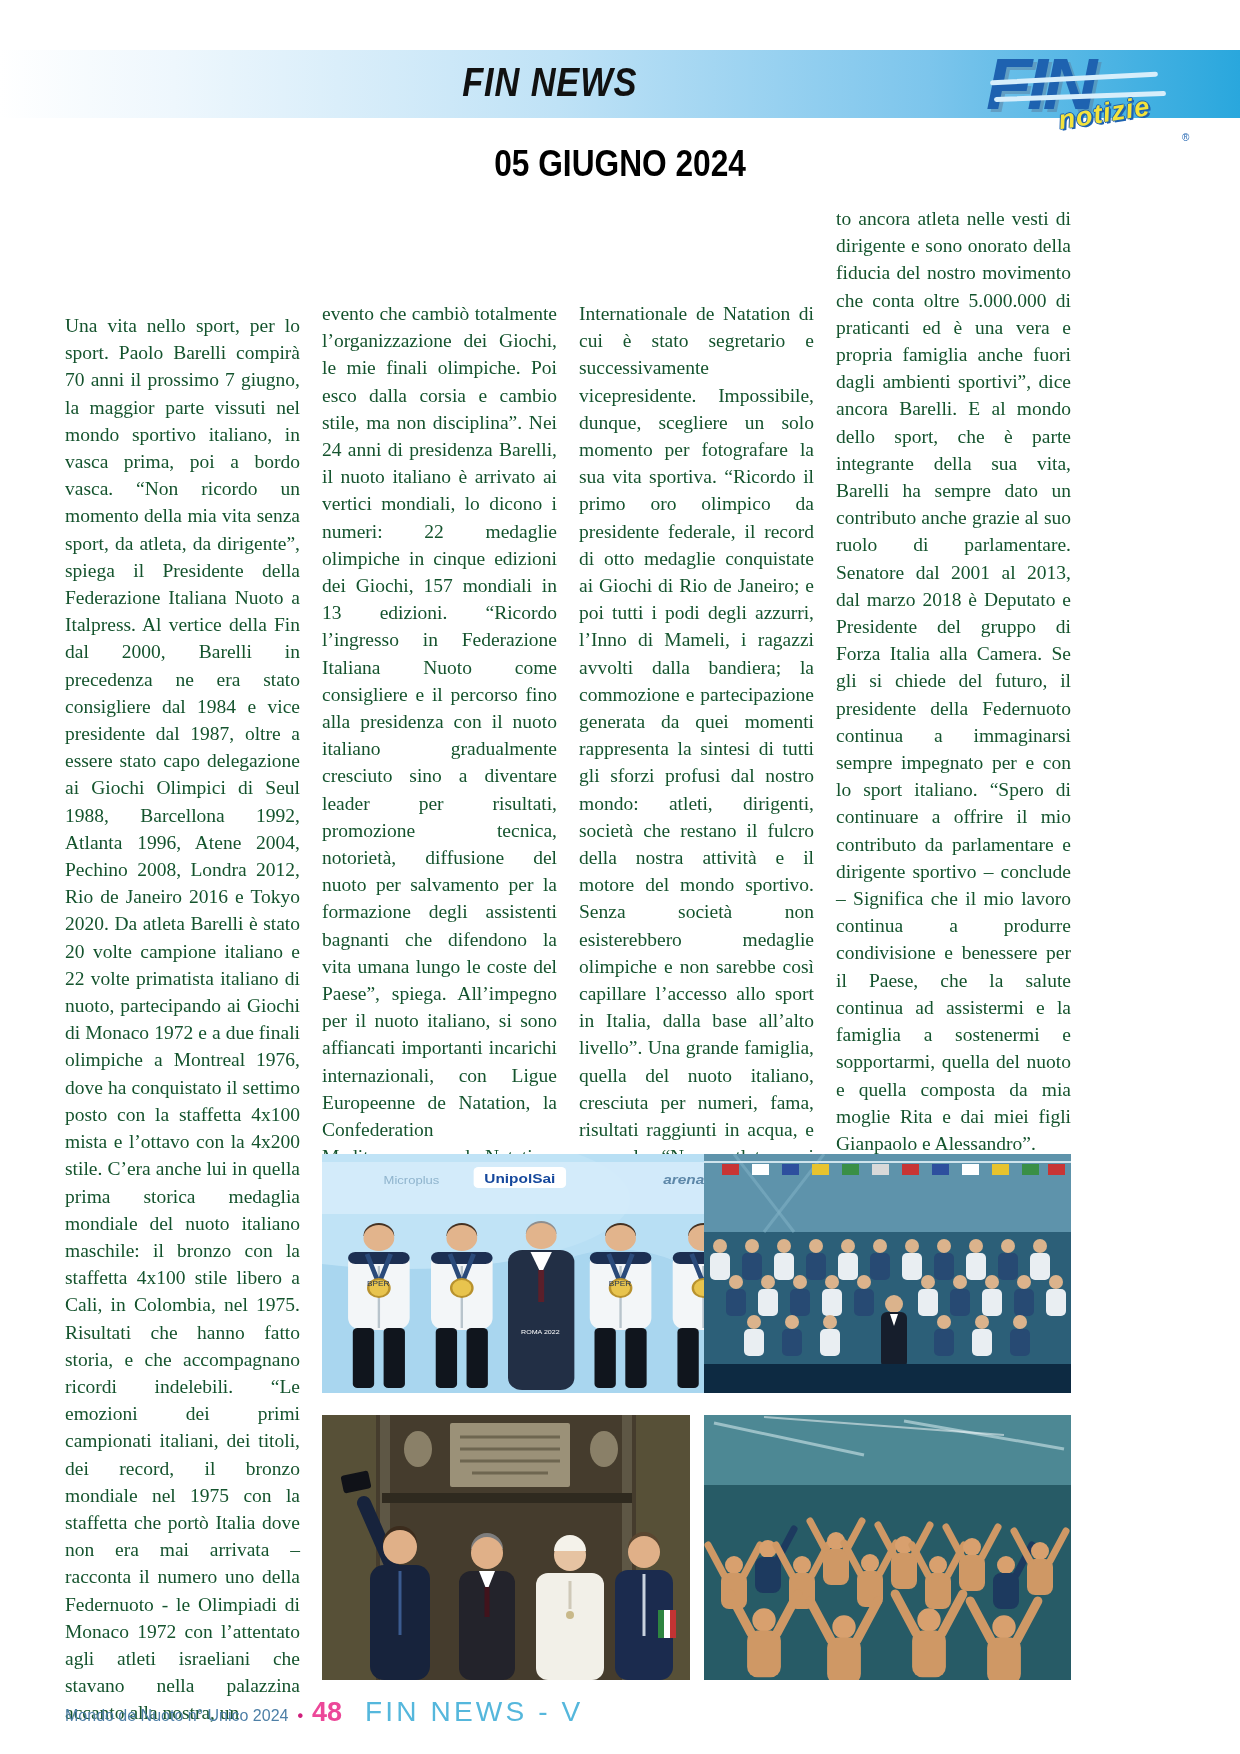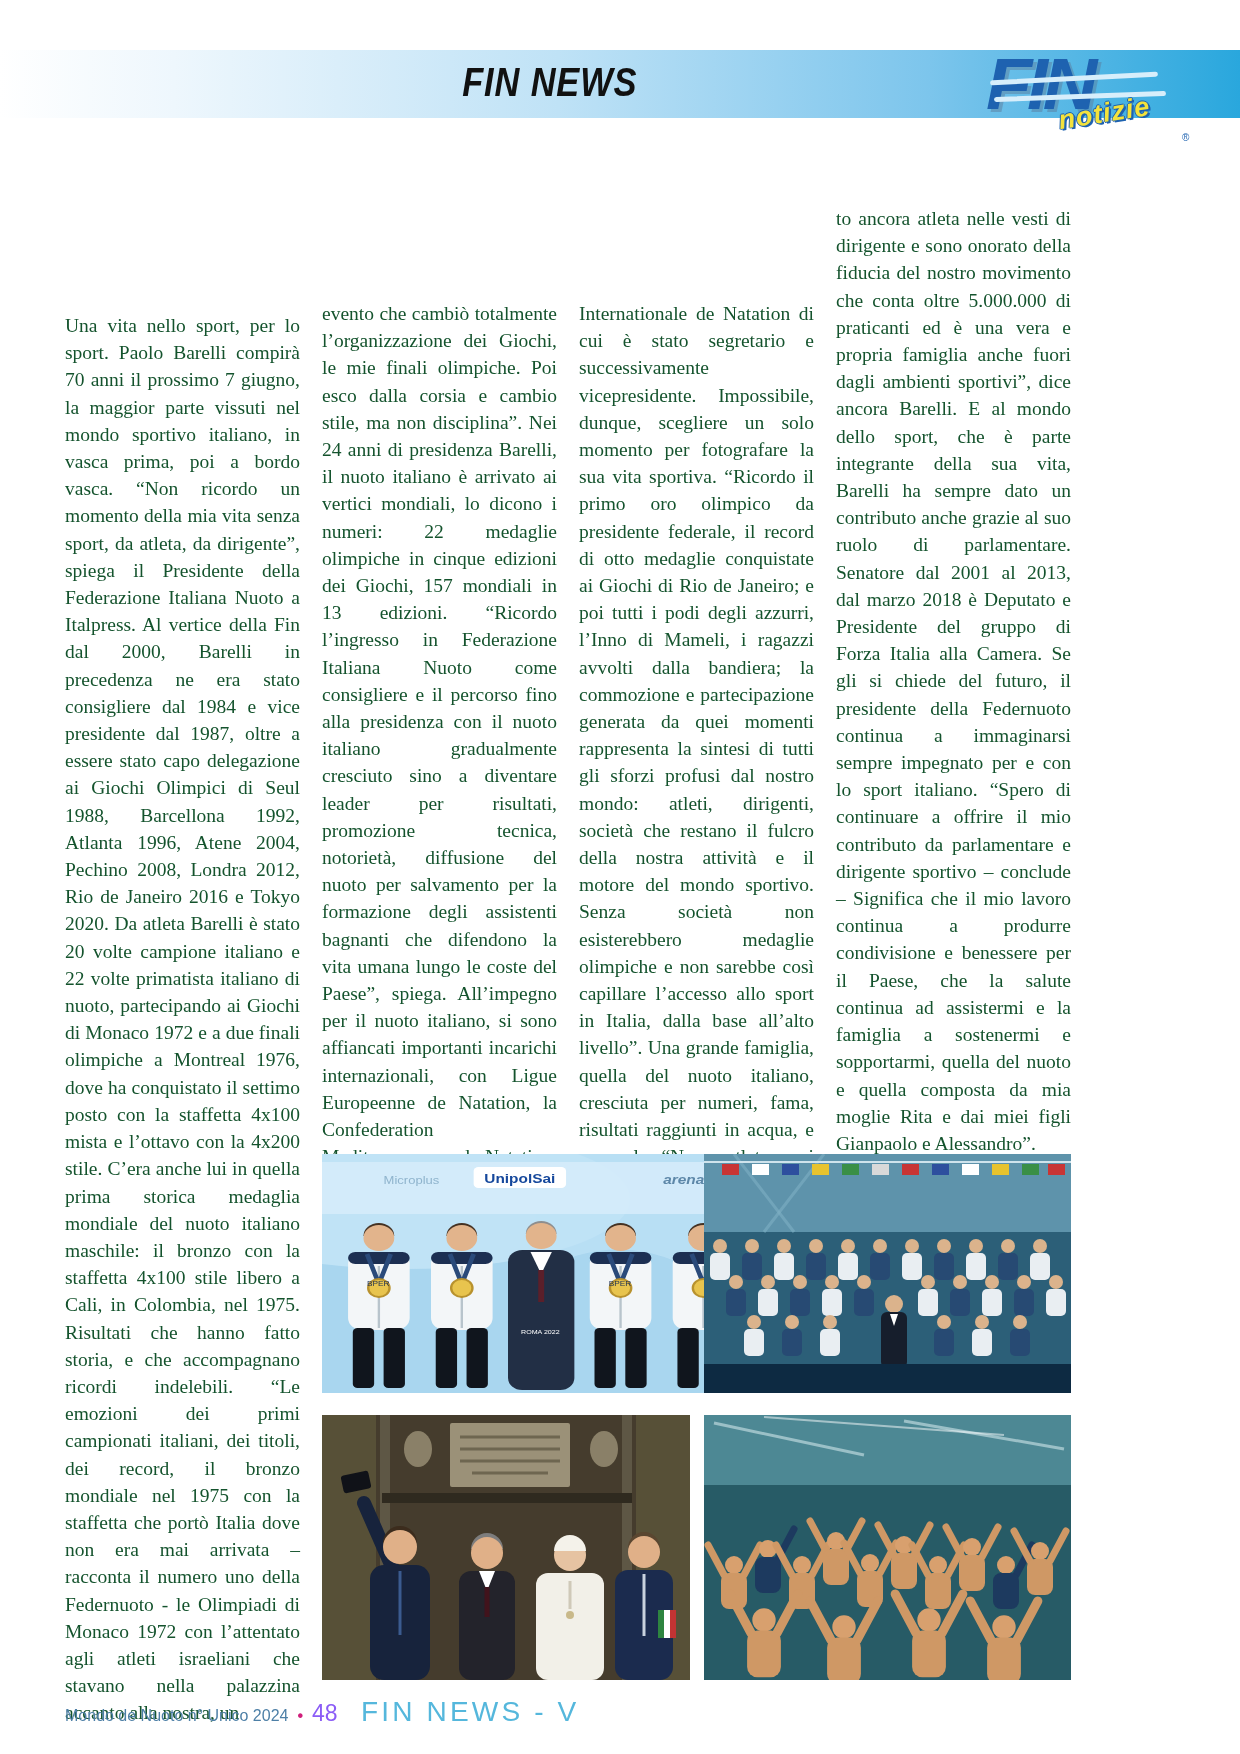--- a/index.html
+++ b/index.html
@@ -53,41 +53,44 @@
   .photo-1{left:322px;top:1154px;width:436px;height:239px;}
   .photo-2{left:704px;top:1154px;width:367px;height:239px;}
   .photo-3{left:322px;top:1415px;width:368px;height:265px;}
   .photo-4{left:704px;top:1415px;width:367px;height:265px;}
 
   
   .footer{position:absolute;left:65px;top:1697px;display:flex;align-items:baseline;gap:9px;
       font-family:"Liberation Sans", sans-serif;}
   .footer-issue{font-size:16px;color:#4d7fa6;}
   .footer-dot{font-size:16px;color:#cf1f7c;font-weight:bold;}
-  .footer-page{font-size:23px;font-weight:normal;color:#8b5cf6;}
+  .footer-page{font-size:27px;font-weight:bold;color:#ec4899;}
   .footer-section{font-size:27px;color:#55b7dc;letter-spacing:3px;margin-left:14px;
       transform:scaleX(1.04);transform-origin:left;}
 </style>
 </head>
 <body>
 
 <div class="page">
 
   <div class="header-bar"></div>
   <div class="masthead">
     <span class="squeeze">FIN NEWS</span>
   </div>
   <div class="fin-logo">
     <span class="fin-text">FIN</span>
     <span class="fin-wave w1"></span>
     <span class="fin-wave w2"></span>
     <span class="notizie-text">notizie</span>
     <span class="reg-mark">®</span>
   </div>
 
+  <div class="date-line">
+    <span class="squeeze">05 GIUGNO 2024</span>
+  </div>
 
   <div class="col col-1">Una vita nello sport, per lo sport. Paolo Barelli compirà 70 anni il prossimo 7 giugno, la maggior parte vissuti nel mondo sportivo italiano, in vasca prima, poi a bordo vasca. “Non ricordo un momento della mia vita senza sport, da atleta, da dirigente”, spiega il Presidente della Federazione Italiana Nuoto a Italpress. Al vertice della Fin dal 2000, Barelli in precedenza ne era stato consigliere dal 1984 e vice presidente dal 1987, oltre a essere stato capo delegazione ai Giochi Olimpici di Seul 1988, Barcellona 1992, Atlanta 1996, Atene 2004, Pechino 2008, Londra 2012, Rio de Janeiro 2016 e Tokyo 2020. Da atleta Barelli è stato 20 volte campione italiano e 22 volte primatista italiano di nuoto, partecipando ai Giochi di Monaco 1972 e a due finali olimpiche a Montreal 1976, dove ha conquistato il settimo posto con la staffetta 4x100 mista e l’ottavo con la 4x200 stile. C’era anche lui in quella prima storica medaglia mondiale del nuoto italiano maschile: il bronzo con la staffetta 4x100 stile libero a Cali, in Colombia, nel 1975. Risultati che hanno fatto storia, e che accompagnano ricordi indelebili. “Le emozioni dei primi campionati italiani, dei titoli, dei record, il bronzo mondiale nel 1975 con la staffetta che portò Italia dove non era mai arrivata – racconta il numero uno della Federnuoto - le Olimpiadi di Monaco 1972 con l’attentato agli atleti israeliani che stavano nella palazzina accanto alla nostra, un</div>
   <div class="col col-2">evento che cambiò totalmente l’organizzazione dei Giochi, le mie finali olimpiche. Poi esco dalla corsia e cambio stile, ma non disciplina”. Nei 24 anni di presidenza Barelli, il nuoto italiano è arrivato ai vertici mondiali, lo dicono i numeri: 22 medaglie olimpiche in cinque edizioni dei Giochi, 157 mondiali in 13 edizioni. “Ricordo l’ingresso in Federazione Italiana Nuoto come consigliere e il percorso fino alla presidenza con il nuoto italiano gradualmente cresciuto sino a diventare leader per risultati, promozione tecnica, notorietà, diffusione del nuoto per salvamento per la formazione degli assistenti bagnanti che difendono la vita umana lungo le coste del Paese”, spiega. All’impegno per il nuoto italiano, si sono affiancati importanti incarichi internazionali, con Ligue Europeenne de Natation, la Confederation Mediterraneenne de Natation, e la Federation</div>
   <div class="col col-3">Internationale de Natation di cui è stato segretario e successivamente vicepresidente. Impossibile, dunque, scegliere un solo momento per fotografare la sua vita sportiva. “Ricordo il primo oro olimpico da presidente federale, il record di otto medaglie conquistate ai Giochi di Rio de Janeiro; e poi tutti i podi degli azzurri, l’Inno di Mameli, i ragazzi avvolti dalla bandiera; la commozione e partecipazione generata da quei momenti rappresenta la sintesi di tutti gli sforzi profusi dal nostro mondo: atleti, dirigenti, società che restano il fulcro della nostra attività e il motore del mondo sportivo. Senza società non esisterebbero medaglie olimpiche e non sarebbe così capillare l’accesso allo sport in Italia, dalla base all’alto livello”. Una grande famiglia, quella del nuoto italiano, cresciuta per numeri, fama, risultati raggiunti in acqua, e non solo. “Nasco atleta e mi sen-</div>
   <div class="col col-4">
     <span>to ancora atleta nelle vesti di dirigente e sono onorato della fiducia del nostro movimento che conta oltre 5.000.000 di praticanti ed è una vera e propria famiglia anche fuori dagli ambienti sportivi”, dice ancora Barelli. E al mondo dello sport, che è parte integrante della sua vita, Barelli ha sempre dato un contributo anche grazie al suo ruolo di parlamentare. Senatore dal 2001 al 2013, dal marzo 2018 è Deputato e Presidente del gruppo di Forza Italia alla Camera. Se gli si chiede del futuro, il presidente della Federnuoto continua a immaginarsi sempre impegnato per e con lo sport italiano. “Spero di continuare a offrire il mio contributo da parlamentare e dirigente sportivo – conclude – Significa che il mio lavoro continua a produrre condivisione e benessere per il Paese, che la salute continua ad assistermi e la famiglia a sostenermi e sopportarmi, quella del nuoto e quella composta da mia moglie Rita e dai miei figli Gianpaolo e Alessandro”.</span>
     <span class="credit">(Italpress)</span>
   </div>
 
   <div class="photo photo-1">

